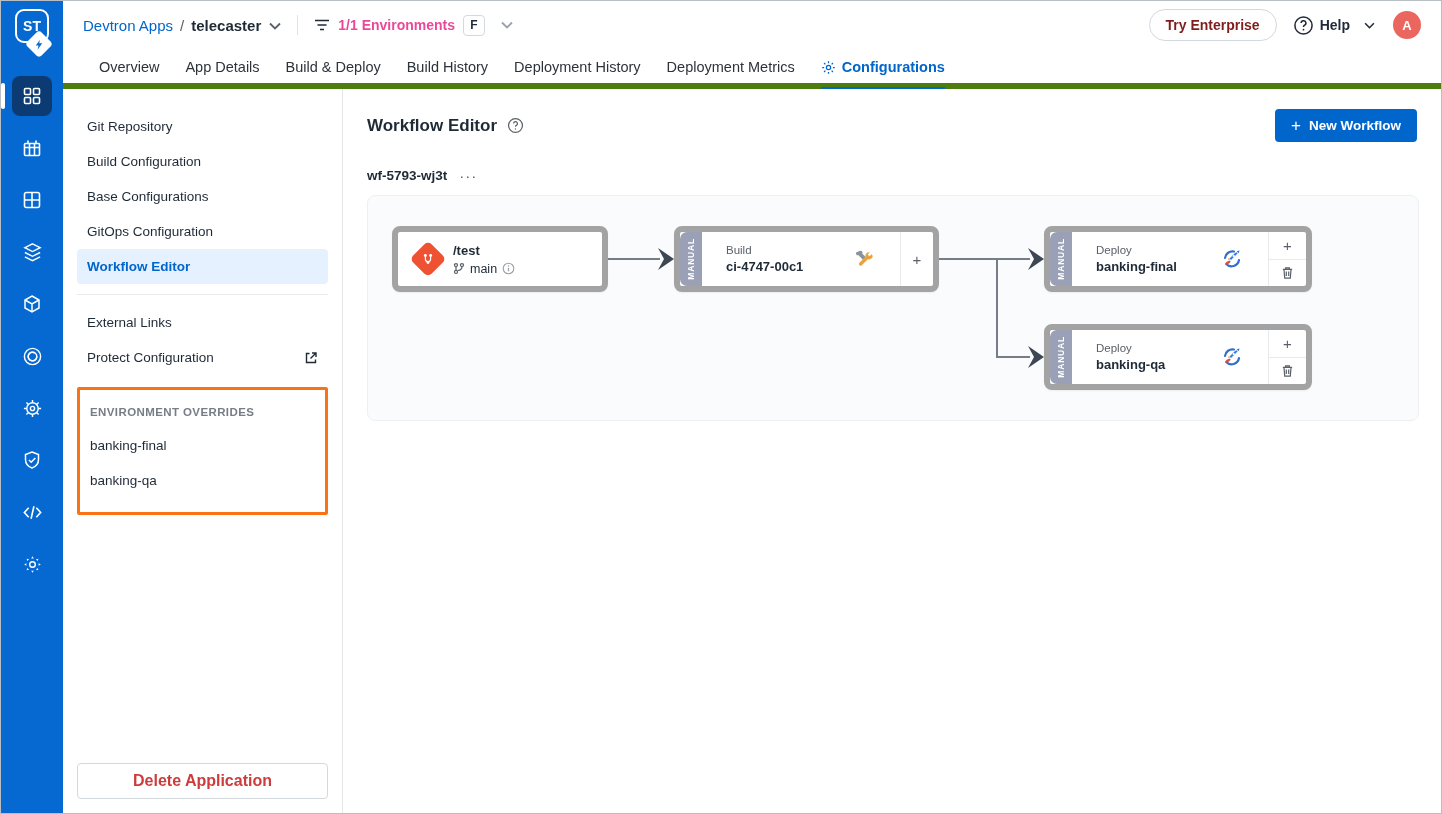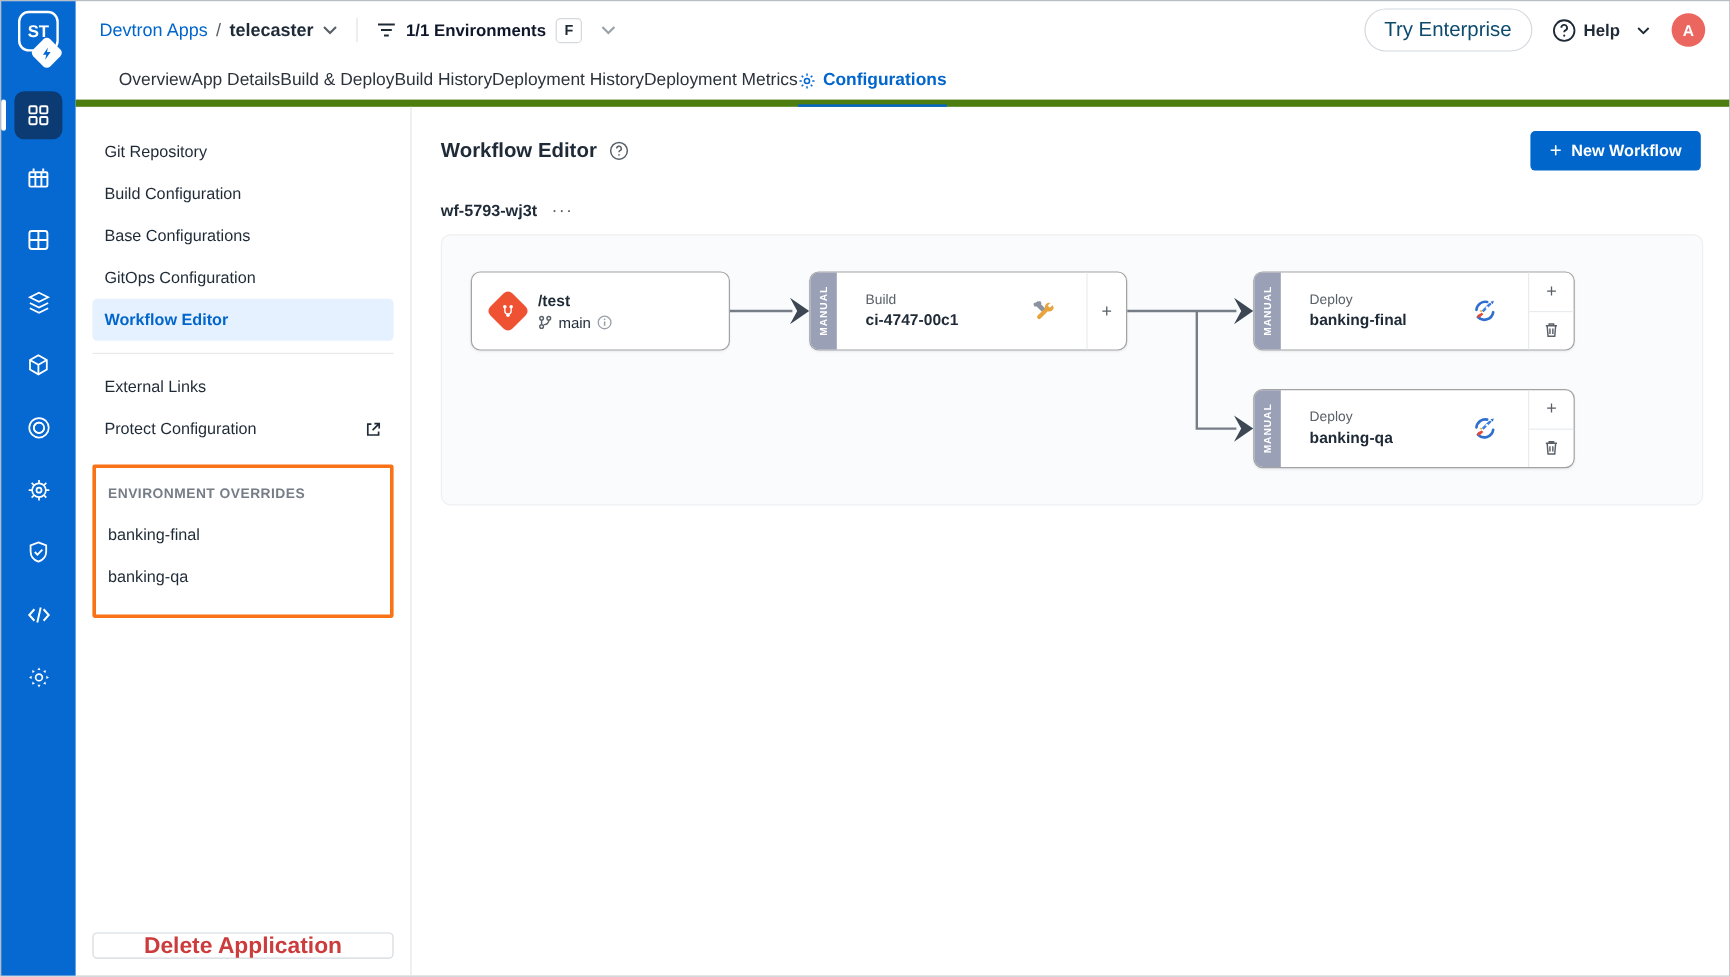--- a/index.html
+++ b/index.html
@@ -28,64 +28,64 @@
 
   
   .header { height:88px; border-bottom:6px solid #4d7c0f; padding:0 20px 0 20px; flex-shrink:0; position:relative; }
   .header-top { height:48px; display:flex; align-items:center; }
   .crumb-root { color:#0066cc; font-size:15px; cursor:pointer; }
   .crumb-sep { color:#596068; margin:0 7px; font-size:15px; }
   .crumb-app { font-size:15px; font-weight:bold; color:#1f2a37; }
   .chev { margin-left:8px; }
   .vdiv { width:1px; height:20px; background:#dfe3e7; margin:0 16px; }
   .env-filter { display:flex; align-items:center; gap:8px; cursor:pointer; }
-  .env-label { font-size:14px; font-weight:bold; color:#0f172a; }
+  .env-label { font-size:14px; font-weight:bold; color:#ec4899; }
   .env-badge { min-width:22px; height:21px; border:1px solid #d4d9de; border-radius:4px; font-size:12px; font-weight:bold; color:#1f2a37; display:flex; align-items:center; justify-content:center; padding:0 5px; background:#fff; }
   .header-right { margin-left:auto; display:flex; align-items:center; gap:16px; }
-  .try-ent { border:1px solid #d4d9de; border-radius:18px; background:#fff; color:#0c4a6e; font-weight:normal; font-size:17px; padding:7px 16px; cursor:pointer; font-family:inherit; }
+  .try-ent { border:1px solid #d4d9de; border-radius:18px; background:#fff; color:#7f1d1d; font-weight:bold; font-size:14px; padding:7px 16px; cursor:pointer; font-family:inherit; }
   .help-wrap { display:flex; align-items:center; gap:6px; cursor:pointer; }
   .help-label { font-size:14px; font-weight:bold; color:#1f2a37; }
   .avatar { width:28px; height:28px; border-radius:50%; background:#ec6660; color:#fff; font-size:13px; font-weight:bold; display:flex; align-items:center; justify-content:center; cursor:pointer; margin-left:2px; }
 
   
-  .tabs { height:40px; display:flex; align-items:stretch; padding-left:16px;text-align:center; }
+  .tabs { height:40px; display:flex; align-items:stretch; gap:26px; padding-left:16px;text-align:center; }
   .tab { display:flex; align-items:center; gap:6px; font-size:14.5px; color:#2c333b; cursor:pointer; border-bottom:2px solid transparent; padding-bottom:2px; }
   .tab.active { color:#0066cc; font-weight:bold; border-bottom-color:#0066cc; }
 
   
   .body { flex:1; display:flex; min-height:0; }
 
   
   .nav { width:280px; border-right:1px solid #e4e7ea; padding:20px 14px 14px 14px; display:flex; flex-direction:column; flex-shrink:0; position:relative; }
   .nav-item { height:35px; display:flex; align-items:center; padding:0 10px; font-size:13.5px; color:#1f2a37; border-radius:4px; cursor:pointer; }
   .nav-item.active { background:#e6f1ff; color:#0066cc; font-weight:bold; }
   .nav-divider { height:1px; background:#e8ebee; margin:10px 0; }
   .nav-item .ext-icon { margin-left:auto; display:flex; }
   .override-box { border:3px solid #f97316; border-radius:2px; margin-top:12px; padding:12px 0 14px 0; }
   .override-title { font-size:11.5px; font-weight:bold; letter-spacing:.4px; color:#767d87; padding:4px 10px 10px 10px; }
   .override-item { height:35px; display:flex; align-items:center; padding:0 10px; font-size:13.5px; color:#1f2a37; cursor:pointer; }
   .nav-spacer { flex:1; }
-  .delete-btn { height:22px; border:1px solid #d4d9de; border-radius:4px; background:#fff; color:#cd3c3c; font-weight:bold; font-size:19px; cursor:pointer; font-family:inherit; width:100%; }
+  .delete-btn { height:36px; border:1px solid #d4d9de; border-radius:4px; background:#fff; color:#cd3c3c; font-weight:bold; font-size:16px; cursor:pointer; font-family:inherit; width:100%; }
 
   
   .main { flex:1; padding:20px 24px; min-width:0; overflow:auto; }
   .main-head { display:flex; align-items:center; }
   .main-title { font-size:17px; font-weight:bold; color:#1f2a37; }
   .title-help { margin-left:10px; display:flex; cursor:pointer; }
   .new-wf { margin-left:auto; background:#0066cc; border:none; border-radius:4px; color:#fff; font-size:13.5px; font-weight:bold; height:33px; padding:0 16px; display:flex; align-items:center; gap:8px; cursor:pointer; font-family:inherit; }
   .new-wf .plus { font-size:17px; font-weight:normal; }
   .wf-name-row { margin-top:26px; display:flex; align-items:center; gap:12px; }
   .wf-name { font-size:13.5px; font-weight:bold; color:#1f2a37; }
   .wf-menu { color:#596068; font-size:15px; letter-spacing:1px; cursor:pointer; line-height:8px; }
 
   
   .canvas { margin-top:12px; position:relative; width:1052px; height:226px; background:#fafbfc; border:1px solid #edeff2; border-radius:8px; }
   .connectors { position:absolute; inset:0; }
 
-  .node { position:absolute; background:#fff; border:1px solid #a3a3a3; border-radius:8px; box-shadow:0 1px 2px rgba(0,21,64,.06); display:flex; }
+  .node { position:absolute; background:#fff; border:6px solid #a3a3a3; border-radius:8px; box-shadow:0 1px 2px rgba(0,21,64,.06); display:flex; }
   .node-git { left:24px; top:30px; width:216px; height:66px; align-items:center; padding:0 14px; gap:12px; cursor:pointer; }
   .git-diamond { width:26px; height:26px; background:#ef5133; border-radius:5px; transform:rotate(45deg); display:flex; align-items:center; justify-content:center; flex-shrink:0; margin-left:3px; }
   .git-diamond svg { transform:rotate(-45deg); }
   .git-text .path { font-size:13px; font-weight:bold; color:#1f2a37; }
   .git-text .branch-row { display:flex; align-items:center; gap:5px; margin-top:4px; }
   .git-text .branch-name { font-size:12.5px; color:#1f2a37; }
 
   .manual-tab { width:22px; background:#9aa0b6; border-radius:7px 0 0 7px; display:flex; align-items:center; justify-content:center; flex-shrink:0; }
   .manual-tab span { writing-mode:vertical-rl; transform:rotate(180deg); color:#fff; font-size:8.5px; font-weight:bold; letter-spacing:.8px; }
   .node-body { flex:1; display:flex; align-items:center; padding:0 24px; min-width:0; cursor:pointer; }

